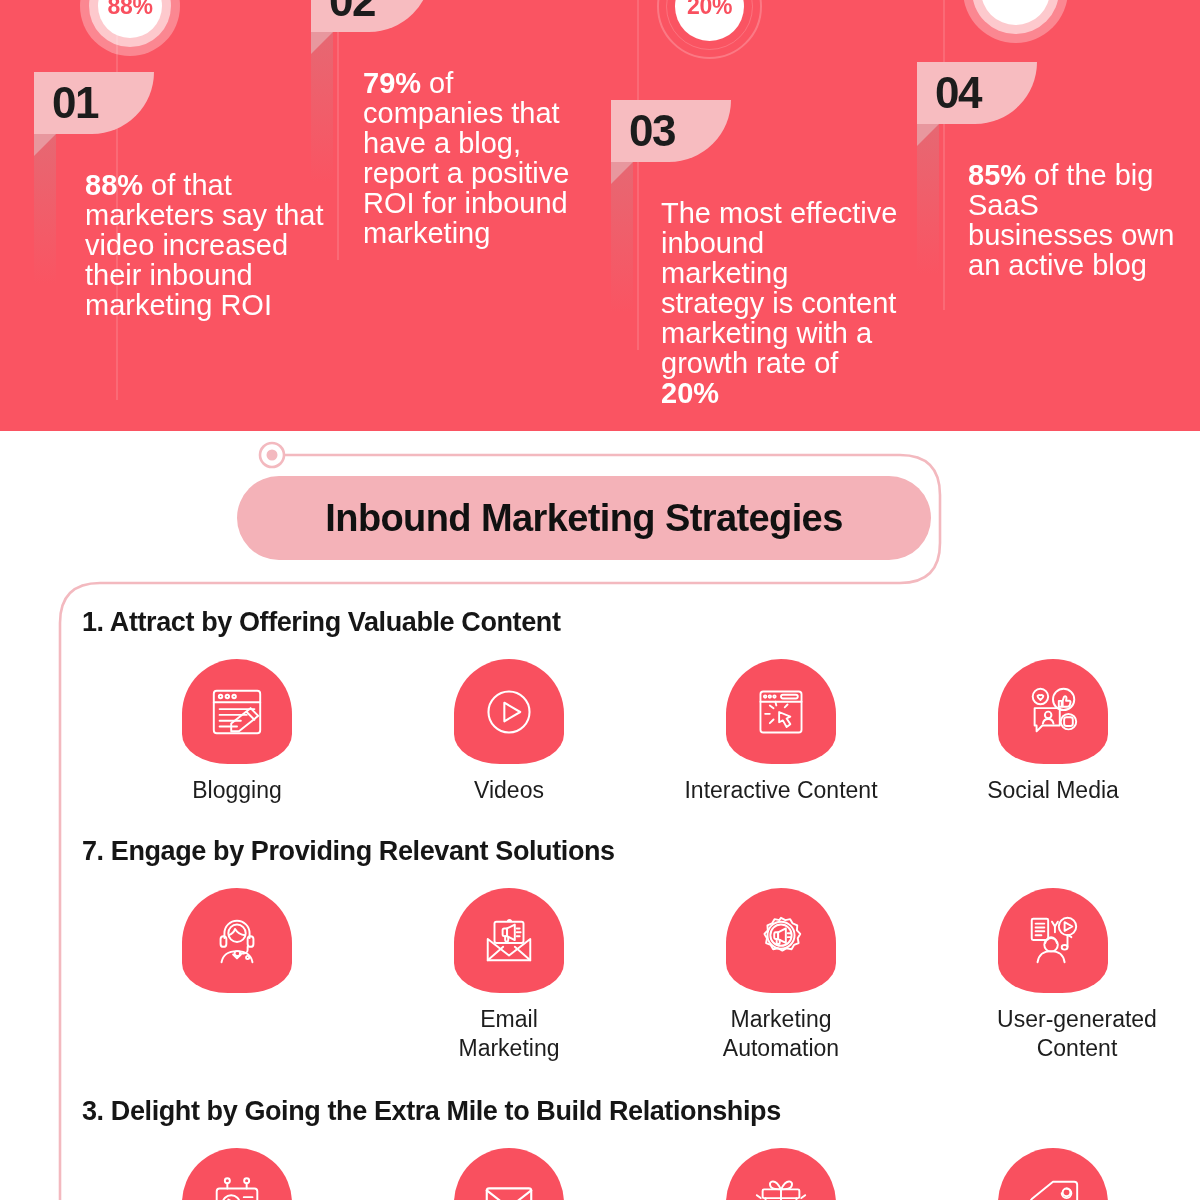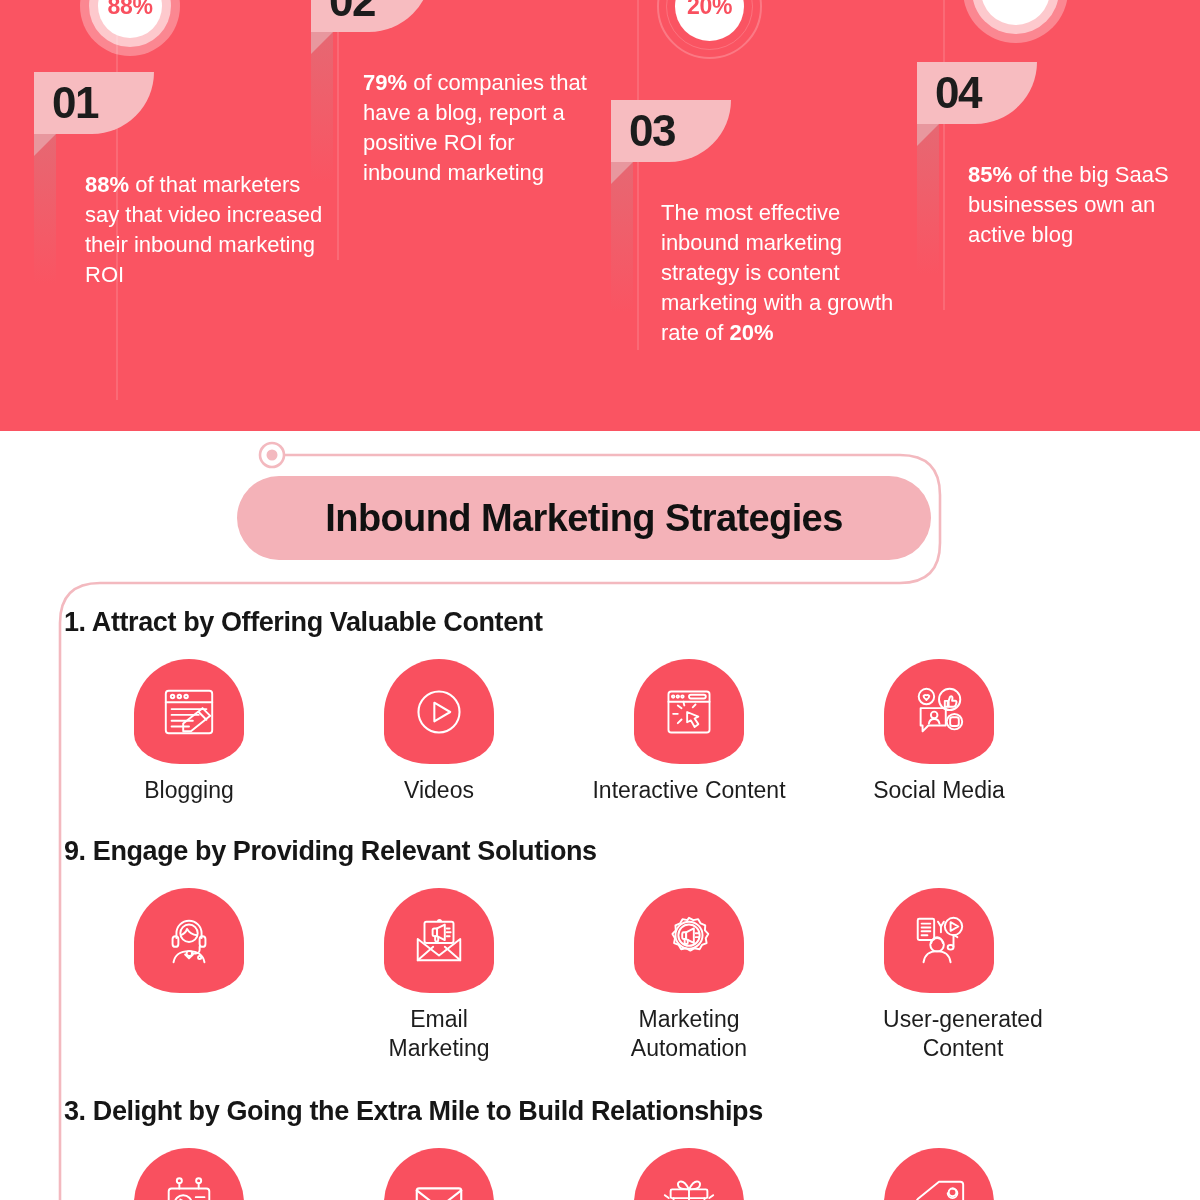--- a/index.html
+++ b/index.html
@@ -106,21 +106,21 @@
   .tag-shadow {
     position: absolute;
     left: 0; top: 62px;
     width: 22px; height: 150px;
     background: linear-gradient(to bottom, rgba(214,120,128,0.55), rgba(250,84,98,0));
   }
 
   .stat-text {
     position: absolute;
     color: #ffffff;
-    font-size: 22px;
+    font-size: 29px;
     line-height: 30px;
     font-weight: 400;
   }
   .stat-text b { font-weight: 700; }
 
   
   .lower {
     position: absolute;
     left: 0; top: 431px;
     width: 1200px;
@@ -152,28 +152,29 @@
     color: #111111;
     letter-spacing: -0.6px;
   }
 
   .section { position: absolute; left: 0; width: 1200px; }
   .section-heading {
     font-size: 27px;
     font-weight: 800;
     color: #161616;
     letter-spacing: -0.4px;
-    padding-left: 64px;
+    padding-left: 82px;
   }
 
   .icon-row {
     position: relative;
     display: flex;
     margin-top: 21px;
-    padding-left: 64px;
+    padding-left: 112px;
+    gap: 22px;
   }
   .icon-cell {
     width: 250px;
     display: flex;
     flex-direction: column;
     align-items: center;
   }
   .icon-badge {
     width: 110px;
     height: 105px;
@@ -352,21 +353,21 @@
               <circle cx="46" cy="40" r="8"></circle>
               <rect x="41.5" y="35.5" width="9" height="9" rx="2.4"></rect>
             </svg>
           </div>
           <div class="icon-label">Social Media</div>
         </div>
       </div>
     </div>
 
     <div class="section" style="top:405px;">
-      <div class="section-heading">9. Engage by Providing Relevant Solutions</div>
+      <div class="section-heading">7. Engage by Providing Relevant Solutions</div>
       <div class="icon-row">
 
         <div class="icon-cell">
           <div class="icon-badge">
             <svg width="58" height="58" viewBox="0 0 60 60" fill="none" stroke="#fff" stroke-width="2" stroke-linecap="round" stroke-linejoin="round">
               <path d="M 17 27 v -5 a 13 13 0 0 1 26 0 v 5"></path>
               <rect x="13" y="25" width="6" height="11" rx="3"></rect>
               <rect x="41" y="25" width="6" height="11" rx="3"></rect>
               <path d="M 41 36 v 3 a 4 4 0 0 1 -4 4 h -4"></path>
               <rect x="27.5" y="40.5" width="6" height="5" rx="2.5"></rect>

